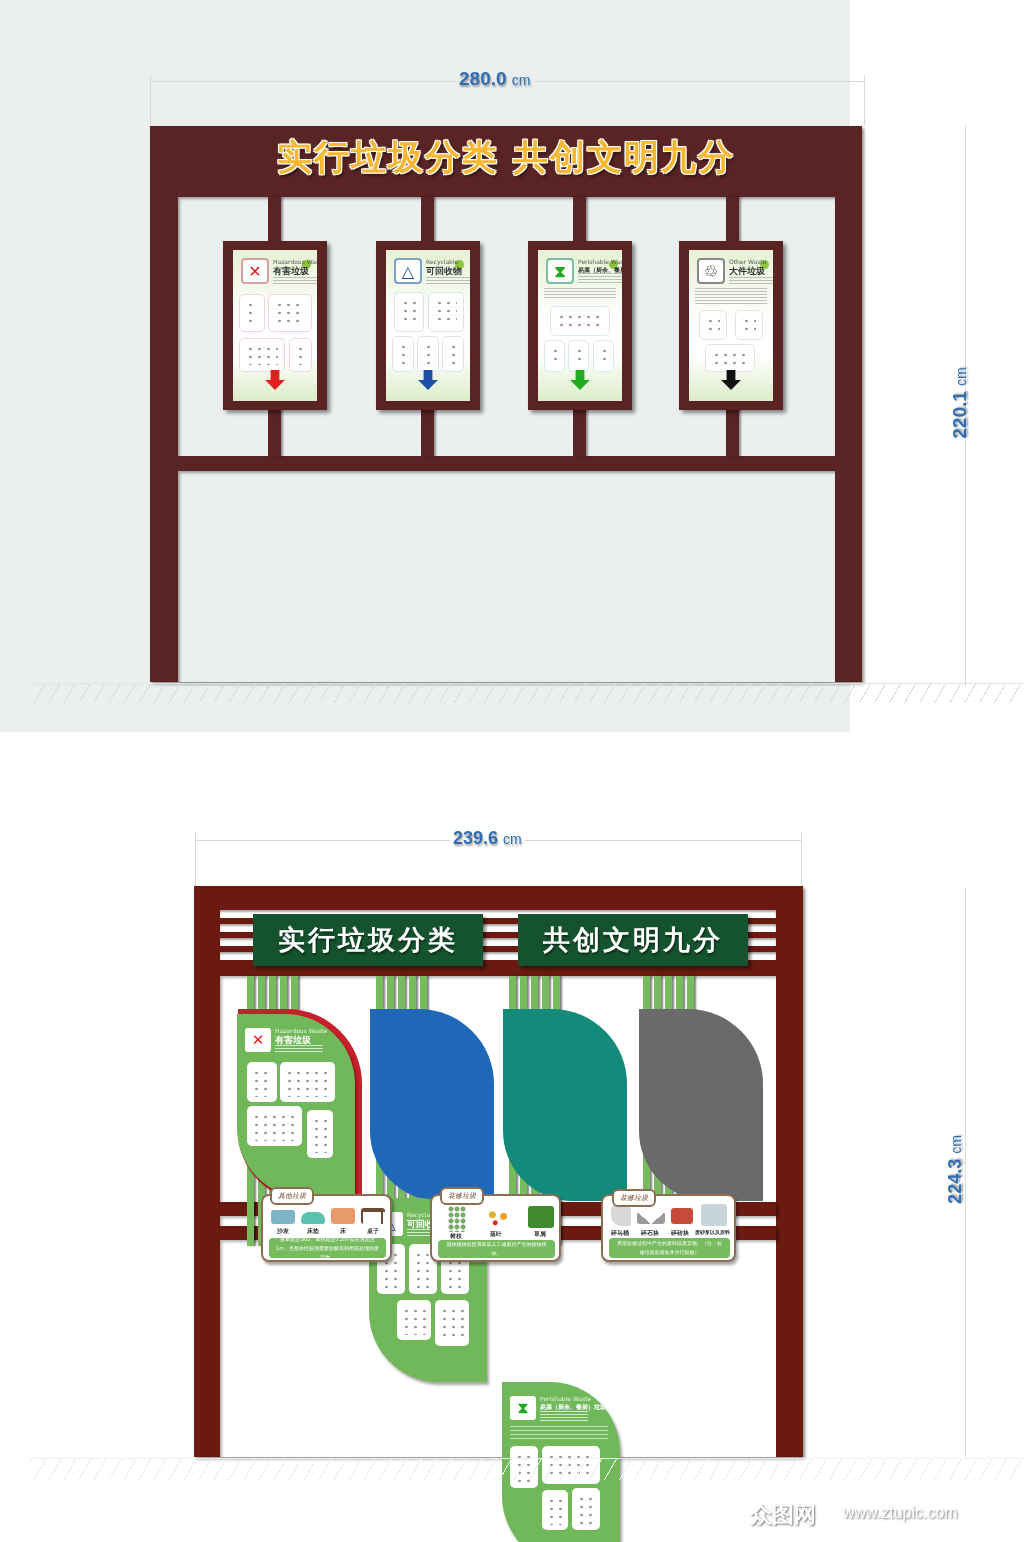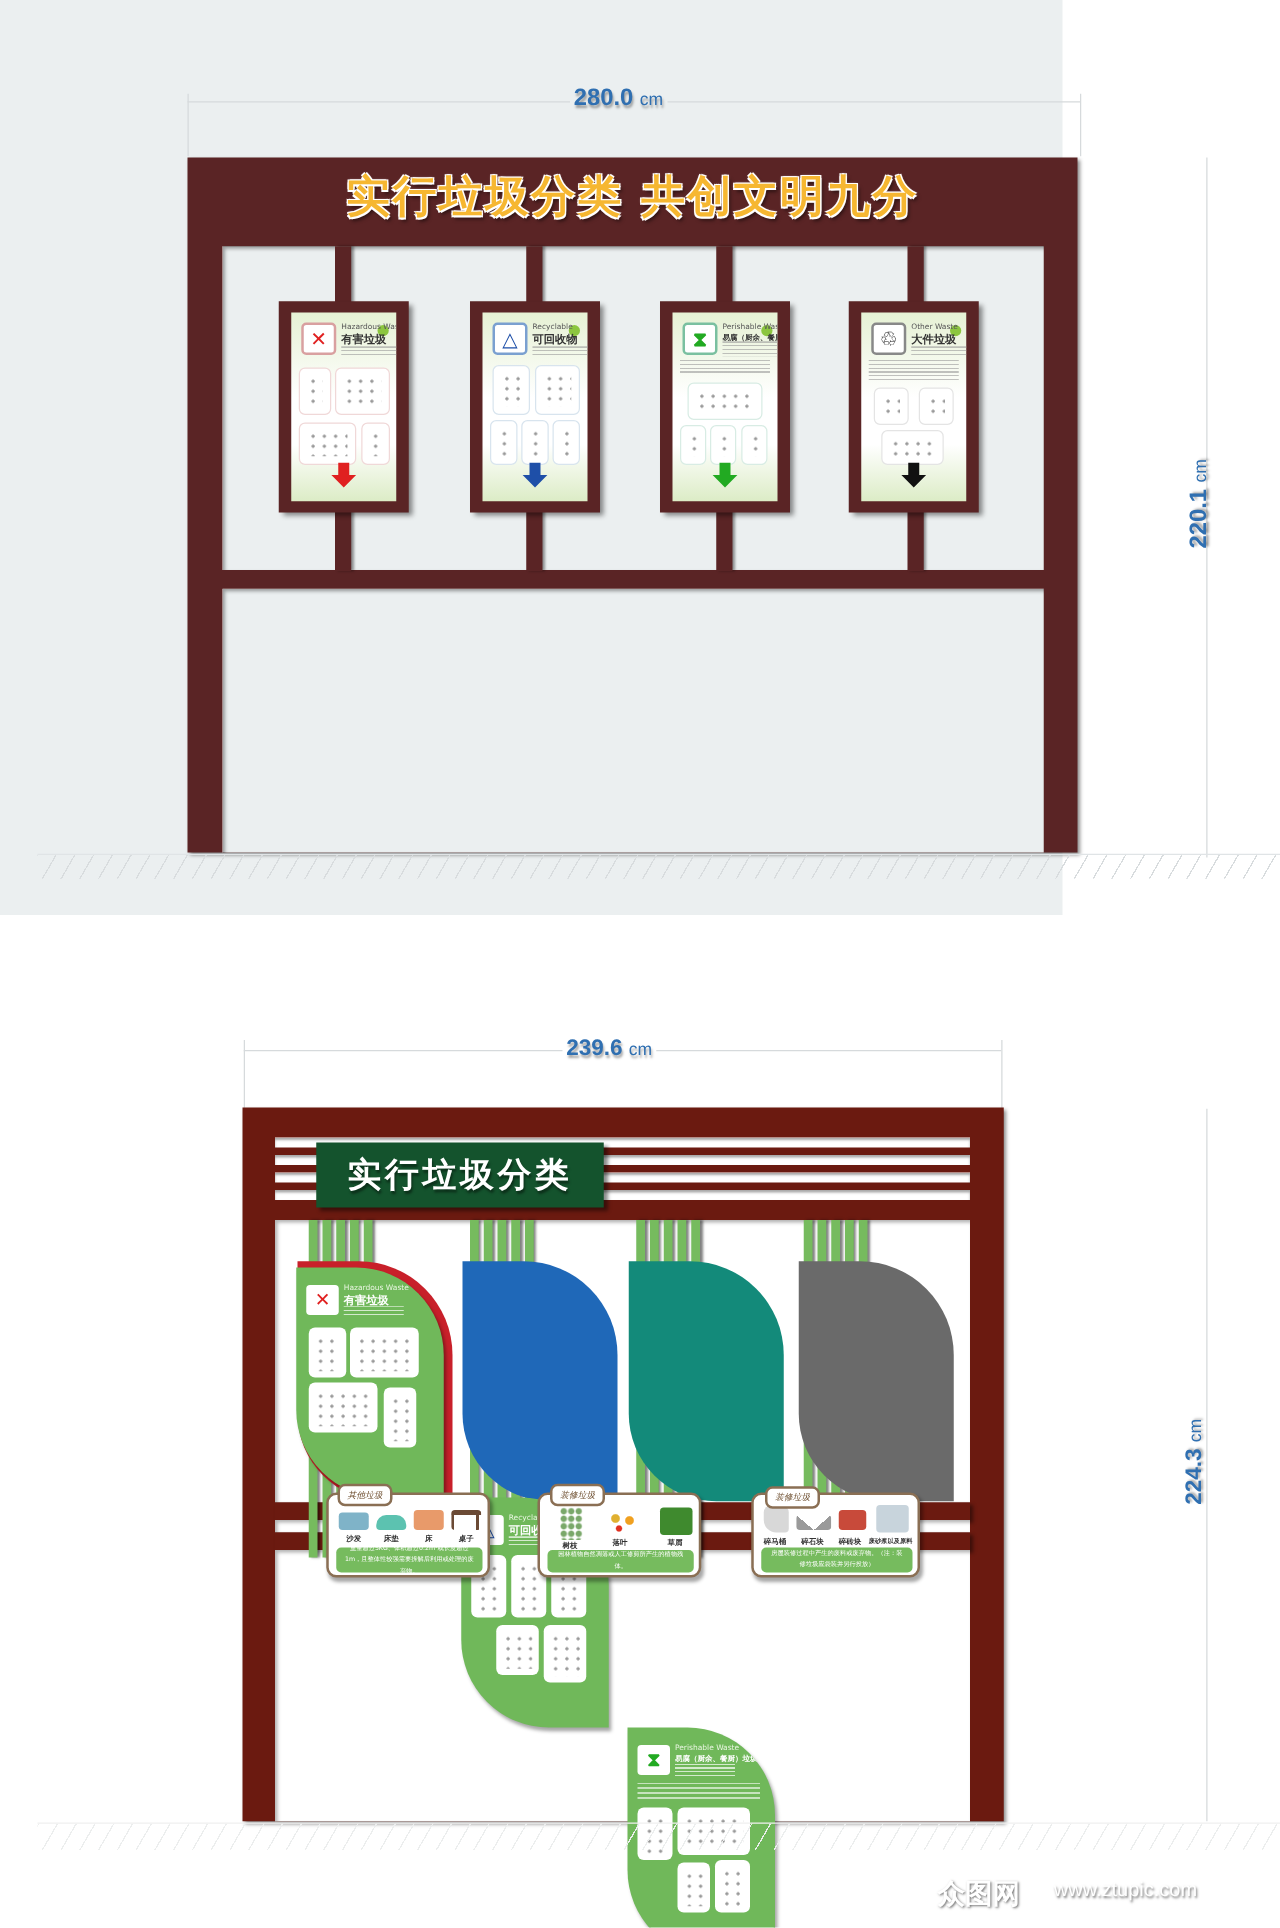--- a/index.html
+++ b/index.html
@@ -211,20 +211,21 @@
   </div>
 
   <div class="abs f2" style="left:194px; top:154px; width:609px; height:571px;"></div>
 
   <div class="abs stripe2" style="left:220px; top:178px; width:556px; height:8px;"></div>
   <div class="abs stripe2" style="left:220px; top:192px; width:556px; height:8px;"></div>
   <div class="abs stripe2" style="left:220px; top:206px; width:556px; height:8px;"></div>
   <div class="abs stripe2" style="left:220px; top:220px; width:556px; height:8px;"></div>
 
   <div class="abs banner2" style="left:253px; top:182px; width:230px; height:52px;">实行垃圾分类</div>
+  <div class="abs banner2" style="left:518px; top:182px; width:230px; height:52px;">共创文明九分</div>
 
   <div class="abs hole2" style="left:220px; top:244px; width:556px; height:226px;"></div>
   <div class="abs f2" style="left:220px; top:470px; width:556px; height:14px;"></div>
   <div class="abs hole2" style="left:220px; top:484px; width:556px; height:10px;"></div>
   <div class="abs f2" style="left:220px; top:494px; width:556px; height:14px;"></div>
   <div class="abs hole2" style="left:220px; top:508px; width:556px; height:217px;"></div>
 
   <div class="abs slat" style="left:247px; top:244px; width:7px; height:270px;"></div>
   <div class="abs slat" style="left:258px; top:244px; width:7px; height:270px;"></div>
   <div class="abs slat" style="left:269px; top:244px; width:7px; height:270px;"></div>

